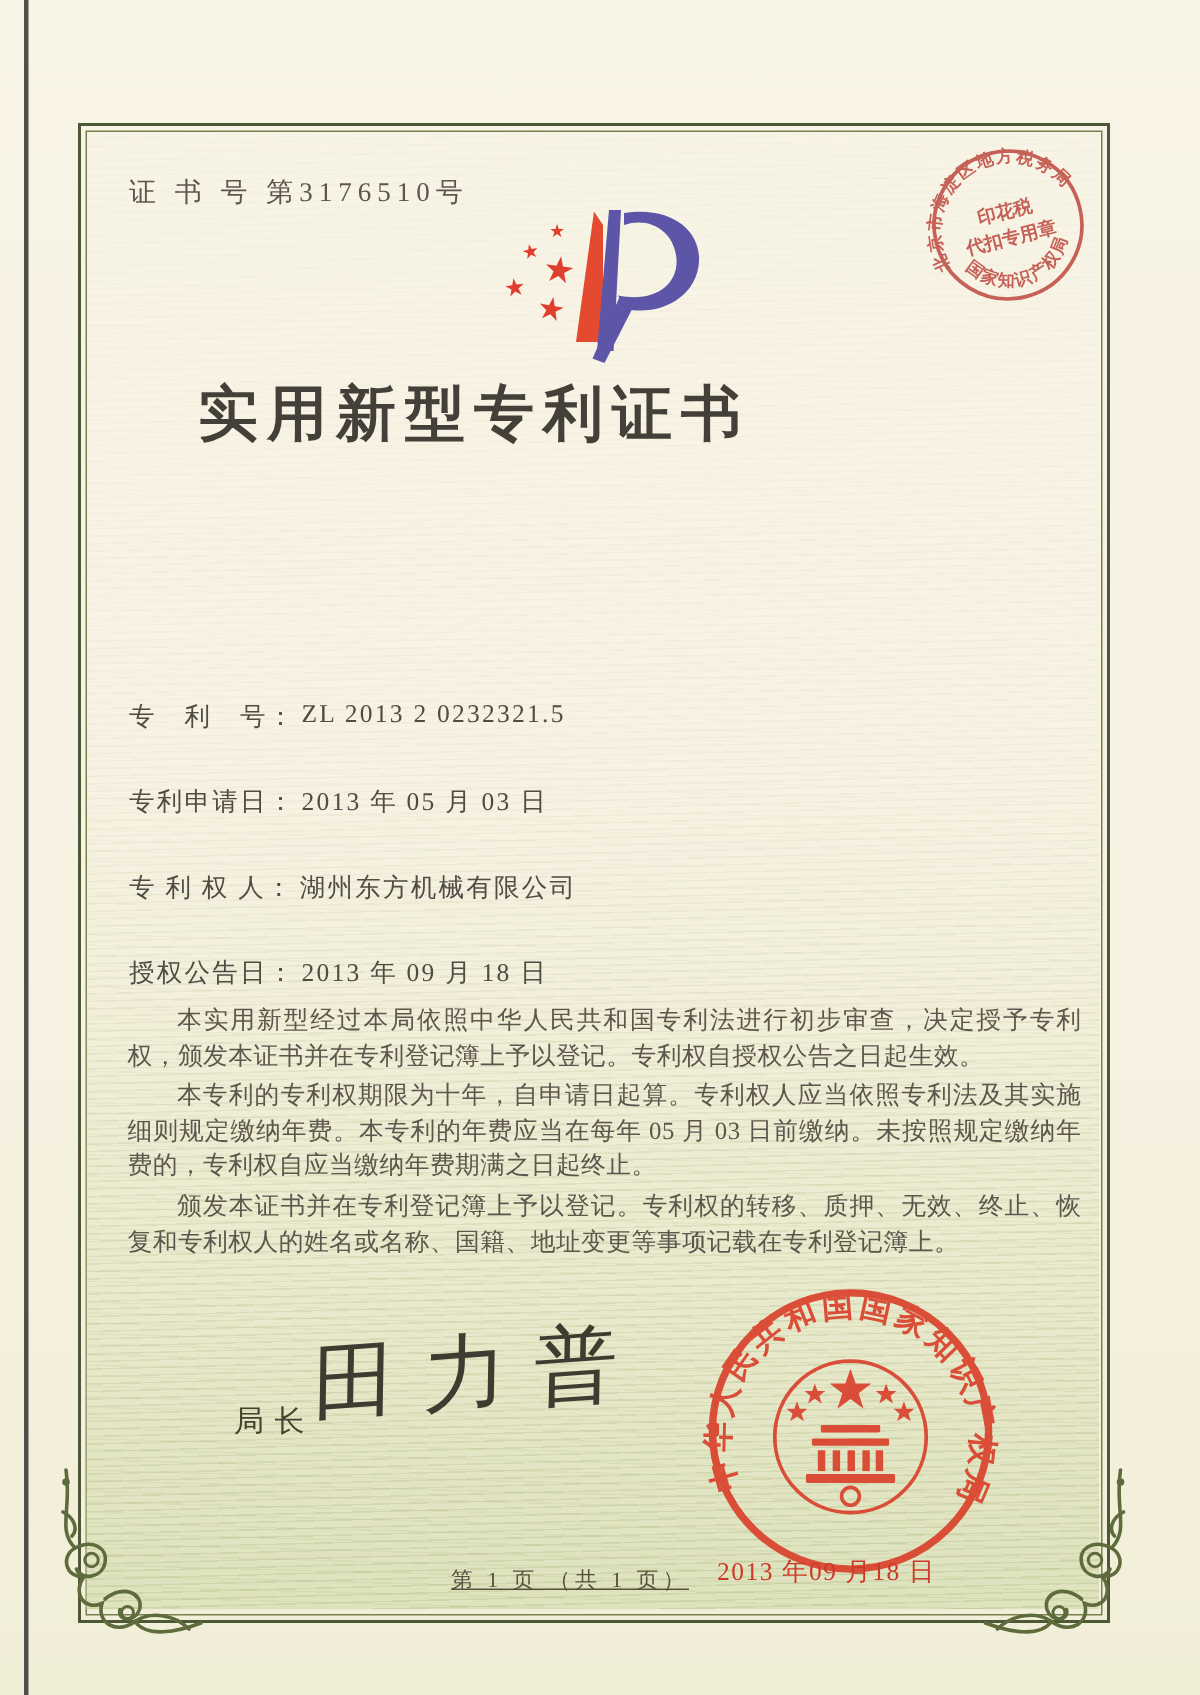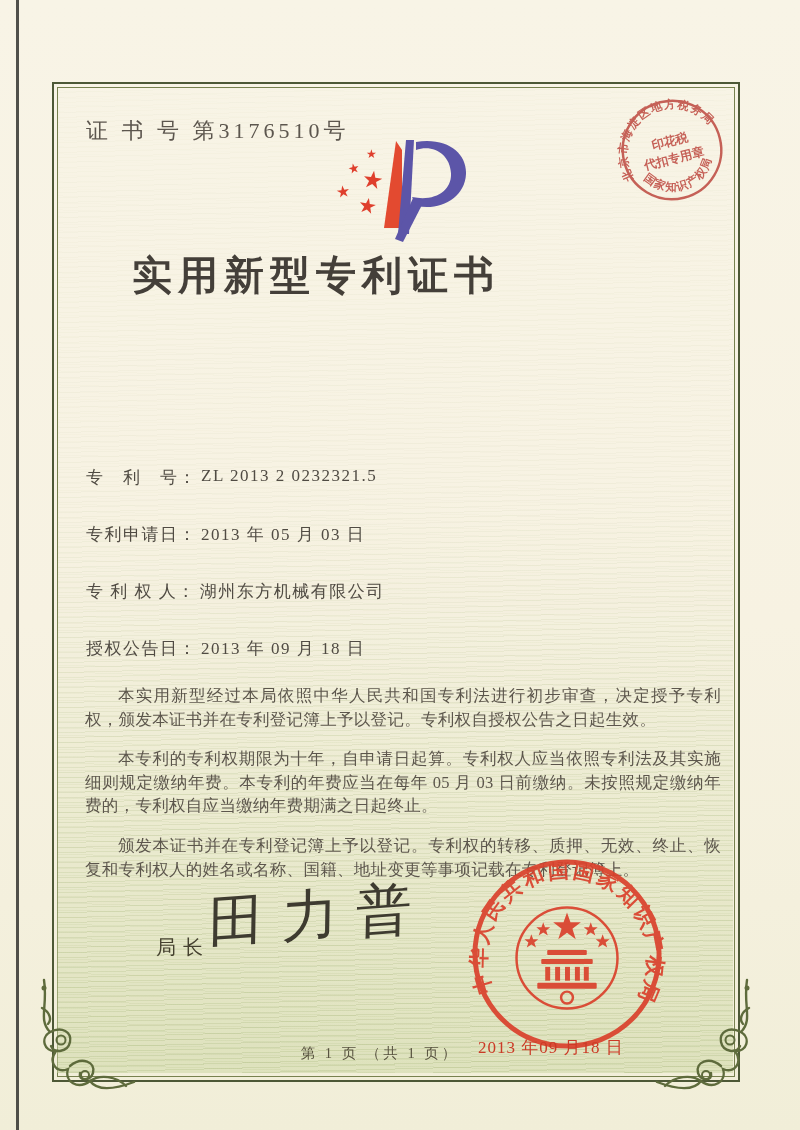--- a/index.html
+++ b/index.html
@@ -24,49 +24,49 @@
   .pattern{
     position:absolute;left:57px;top:87px;width:676px;height:986px;
     background:
       repeating-linear-gradient(178.5deg, rgba(140,162,90,0.20) 0 1px, rgba(0,0,0,0) 1px 5px),
       repeating-linear-gradient(181.5deg, rgba(150,170,100,0.12) 0 1px, rgba(0,0,0,0) 1px 7px),
       linear-gradient(180deg, rgba(222,228,190,0) 40%, rgba(214,222,176,0.35) 70%, rgba(205,215,165,0.55) 100%);
     -webkit-mask-image:linear-gradient(180deg, rgba(0,0,0,0.12) 0%, rgba(0,0,0,0.22) 40%, rgba(0,0,0,0.75) 70%, #000 100%);
     mask-image:linear-gradient(180deg, rgba(0,0,0,0.12) 0%, rgba(0,0,0,0.22) 40%, rgba(0,0,0,0.75) 70%, #000 100%);
   }
 
-  .cert-no{position:absolute;left:86px;top:116px;font-size:22px;letter-spacing:4px;color:#5c564e;text-align:right;}
+  .cert-no{position:absolute;left:86px;top:116px;font-size:18px;letter-spacing:4px;color:#5c564e;text-align:right;}
 
   .title{position:absolute;left:0;width:632px;top:248px;text-align:center;
     font-size:40px;font-weight:600;letter-spacing:6px;color:#443f39;}
 
   .row{position:absolute;left:86px;width:640px;display:flex;font-size:17px;color:#504b43;letter-spacing:1.5px;white-space:nowrap;}
   .row .val{margin-left:4px;}
   .r0{top:352px}.r1{top:409px}.r2{top:466px}.r3{top:523px}.r4{top:580px}.r5{top:637px}
 
   .body-text{position:absolute;left:85px;top:668px;width:636px;}
-  .body-text p{margin:16px 0 3px 0;text-indent:2em;font-size:16.5px;line-height:23.6px;
+  .body-text p{margin:0 0 3px 0;text-indent:2em;font-size:16.5px;line-height:23.6px;
     text-align:justify;color:#5c564c;letter-spacing:0.3px;}
 
   .sig-role{position:absolute;left:156px;top:934px;font-size:20px;letter-spacing:7px;color:#45412f;text-align:right;}
   .sig-name{position:absolute;left:208px;top:878px;font-size:56px;color:#3e3b30;
     letter-spacing:18px;transform:rotate(-4deg) skewX(-5deg);white-space:nowrap;}
 
   .seal{position:absolute;left:468px;top:855px;width:198px;height:198px;opacity:.92;}
   .seal-date{position:absolute;left:478px;top:1036px;width:180px;text-align:left;
     font-size:17px;color:#cb3a26;letter-spacing:1px;white-space:nowrap;}
 
   .tax-stamp{position:absolute;left:608px;top:86px;width:128px;height:128px;
     transform:rotate(-14deg);opacity:.88;}
 
   .logo{position:absolute;left:328px;top:140px;width:150px;height:104px;}
   .logo .star{position:absolute;color:#df3f2d;line-height:1;font-family:"DejaVu Sans",sans-serif;}
 
   .footer{position:absolute;left:0;width:760px;top:1044px;text-align:center;
-    font-size:14.5px;letter-spacing:3px;color:#57523f;}
+    font-size:14.5px;letter-spacing:3px;color:#57523f;text-decoration:underline;}
 
   .flourish{position:absolute;width:102px;height:116px;}
   .flourish.bl{left:36px;top:978px;}
   .flourish.br{left:653px;top:978px;transform:scaleX(-1);}
 </style>
 </head>
 <body>
 
 <div id="page">
 

